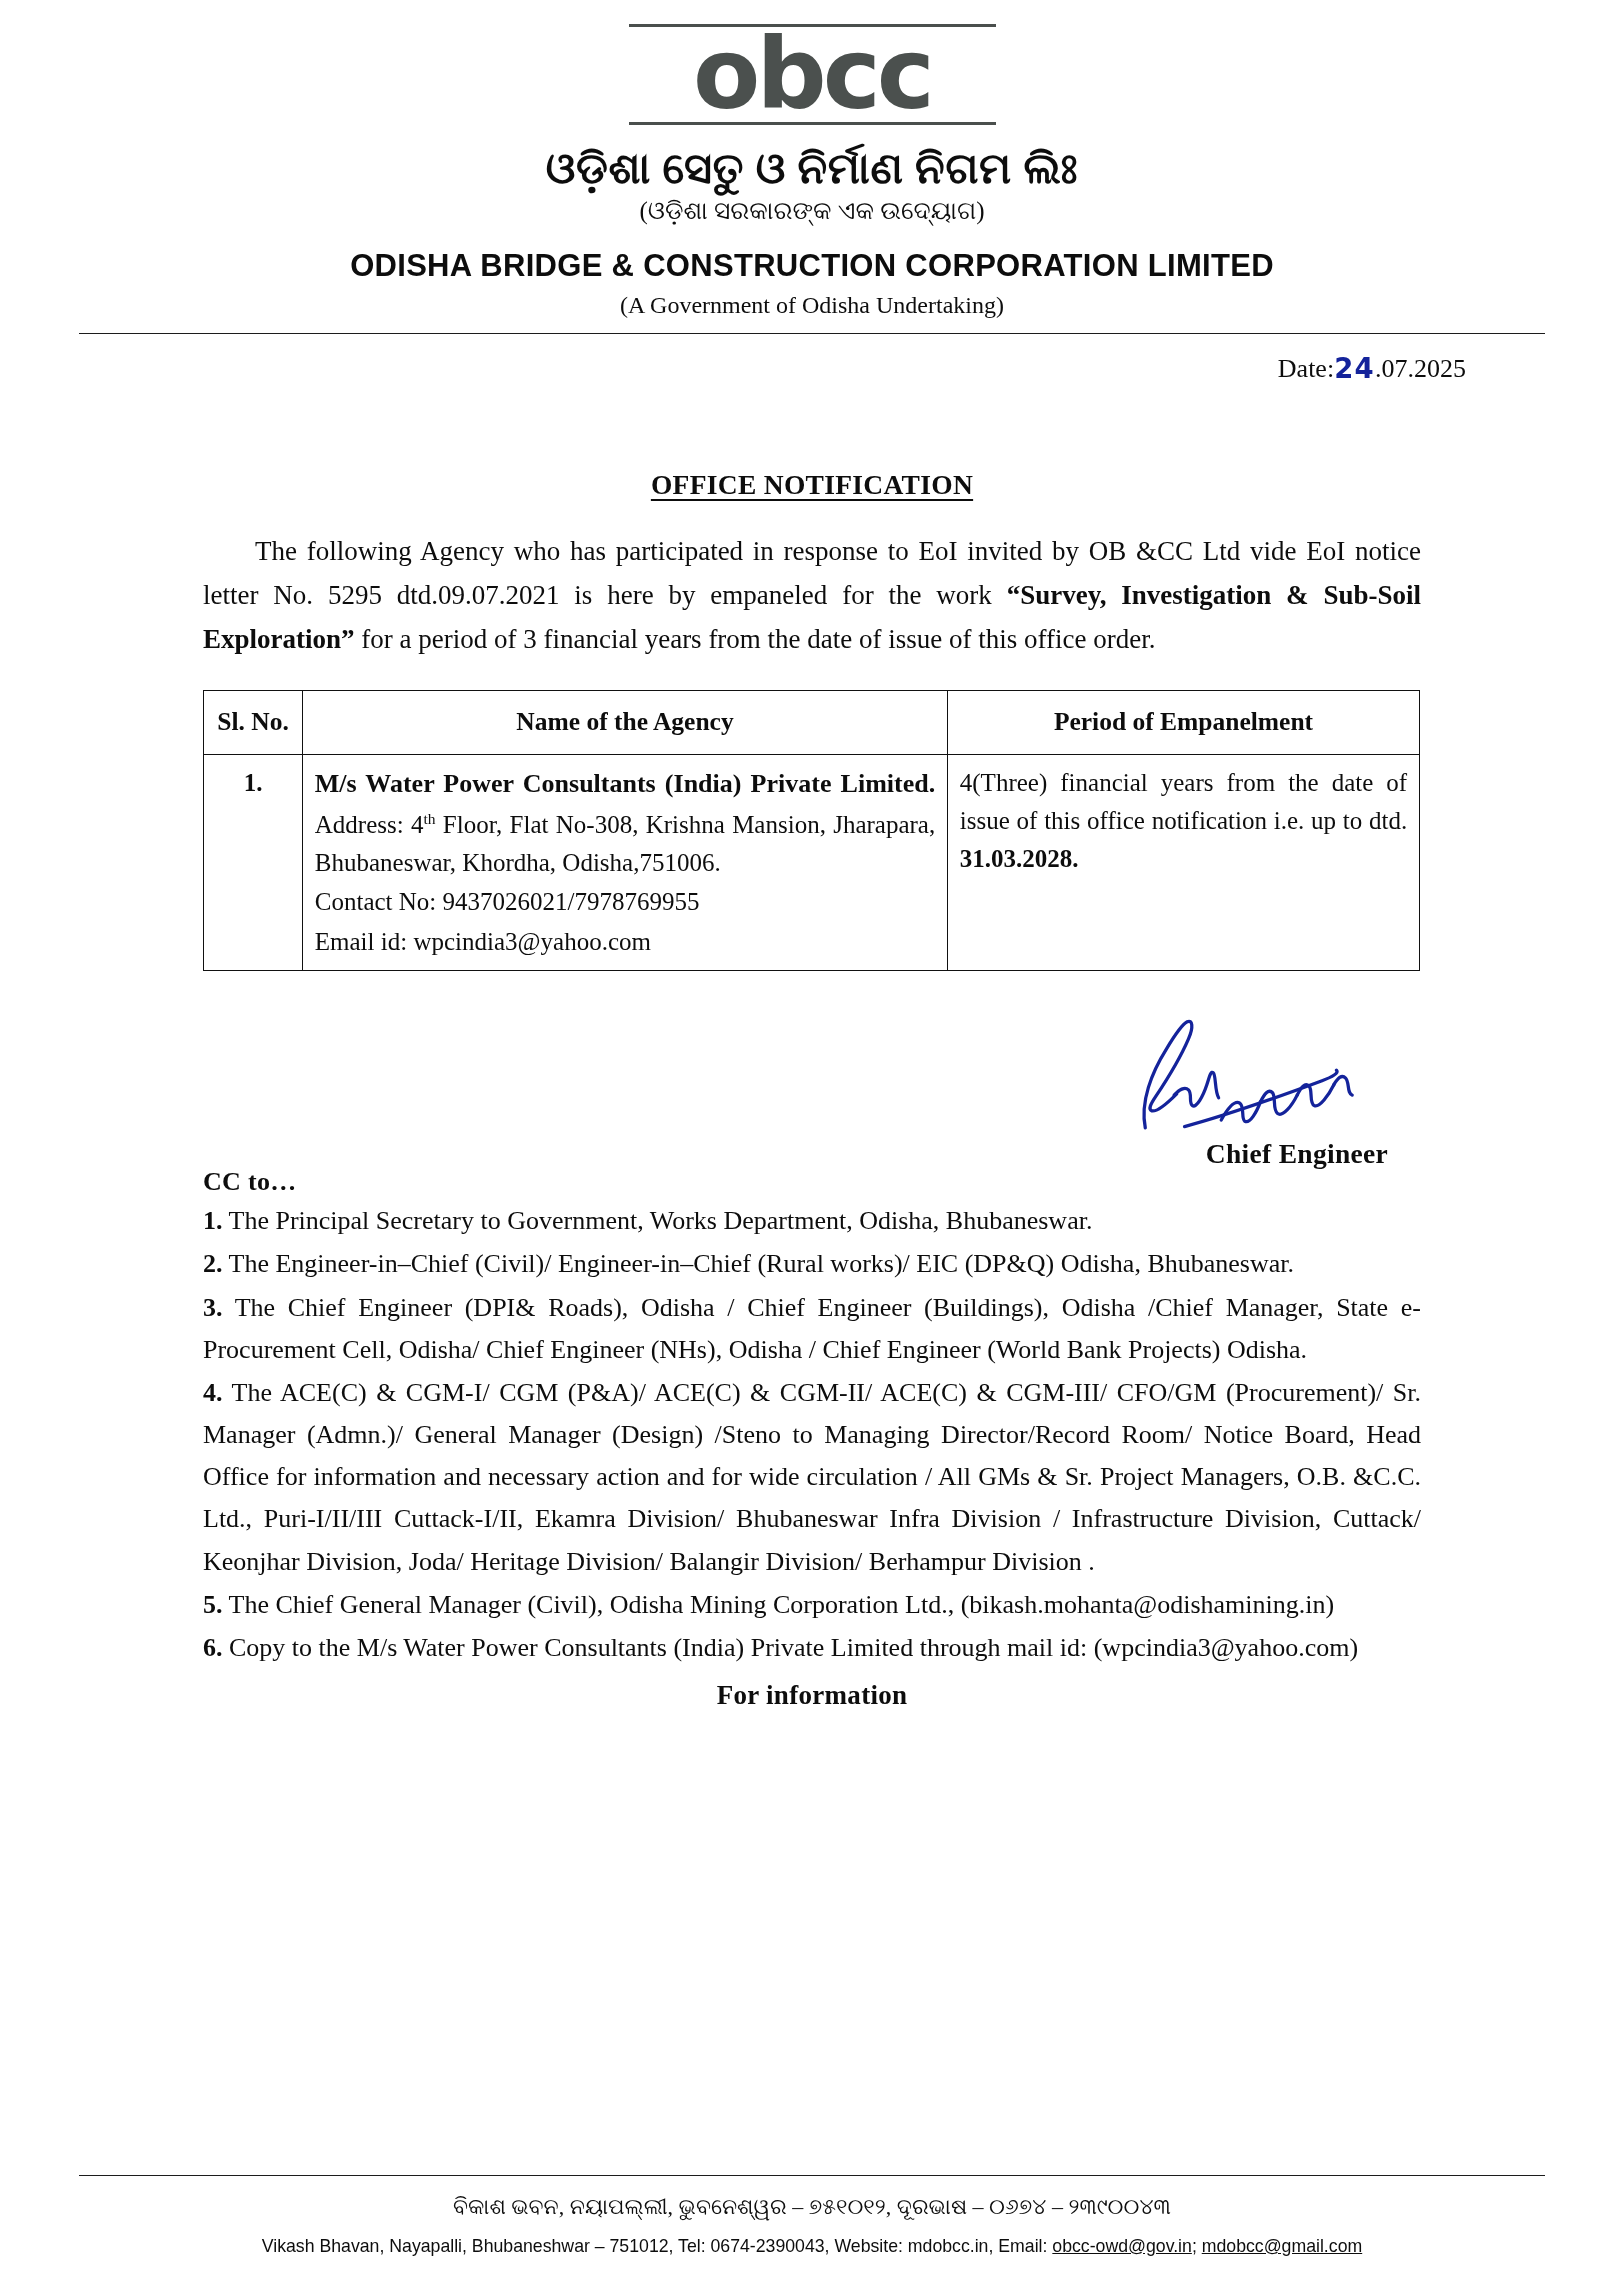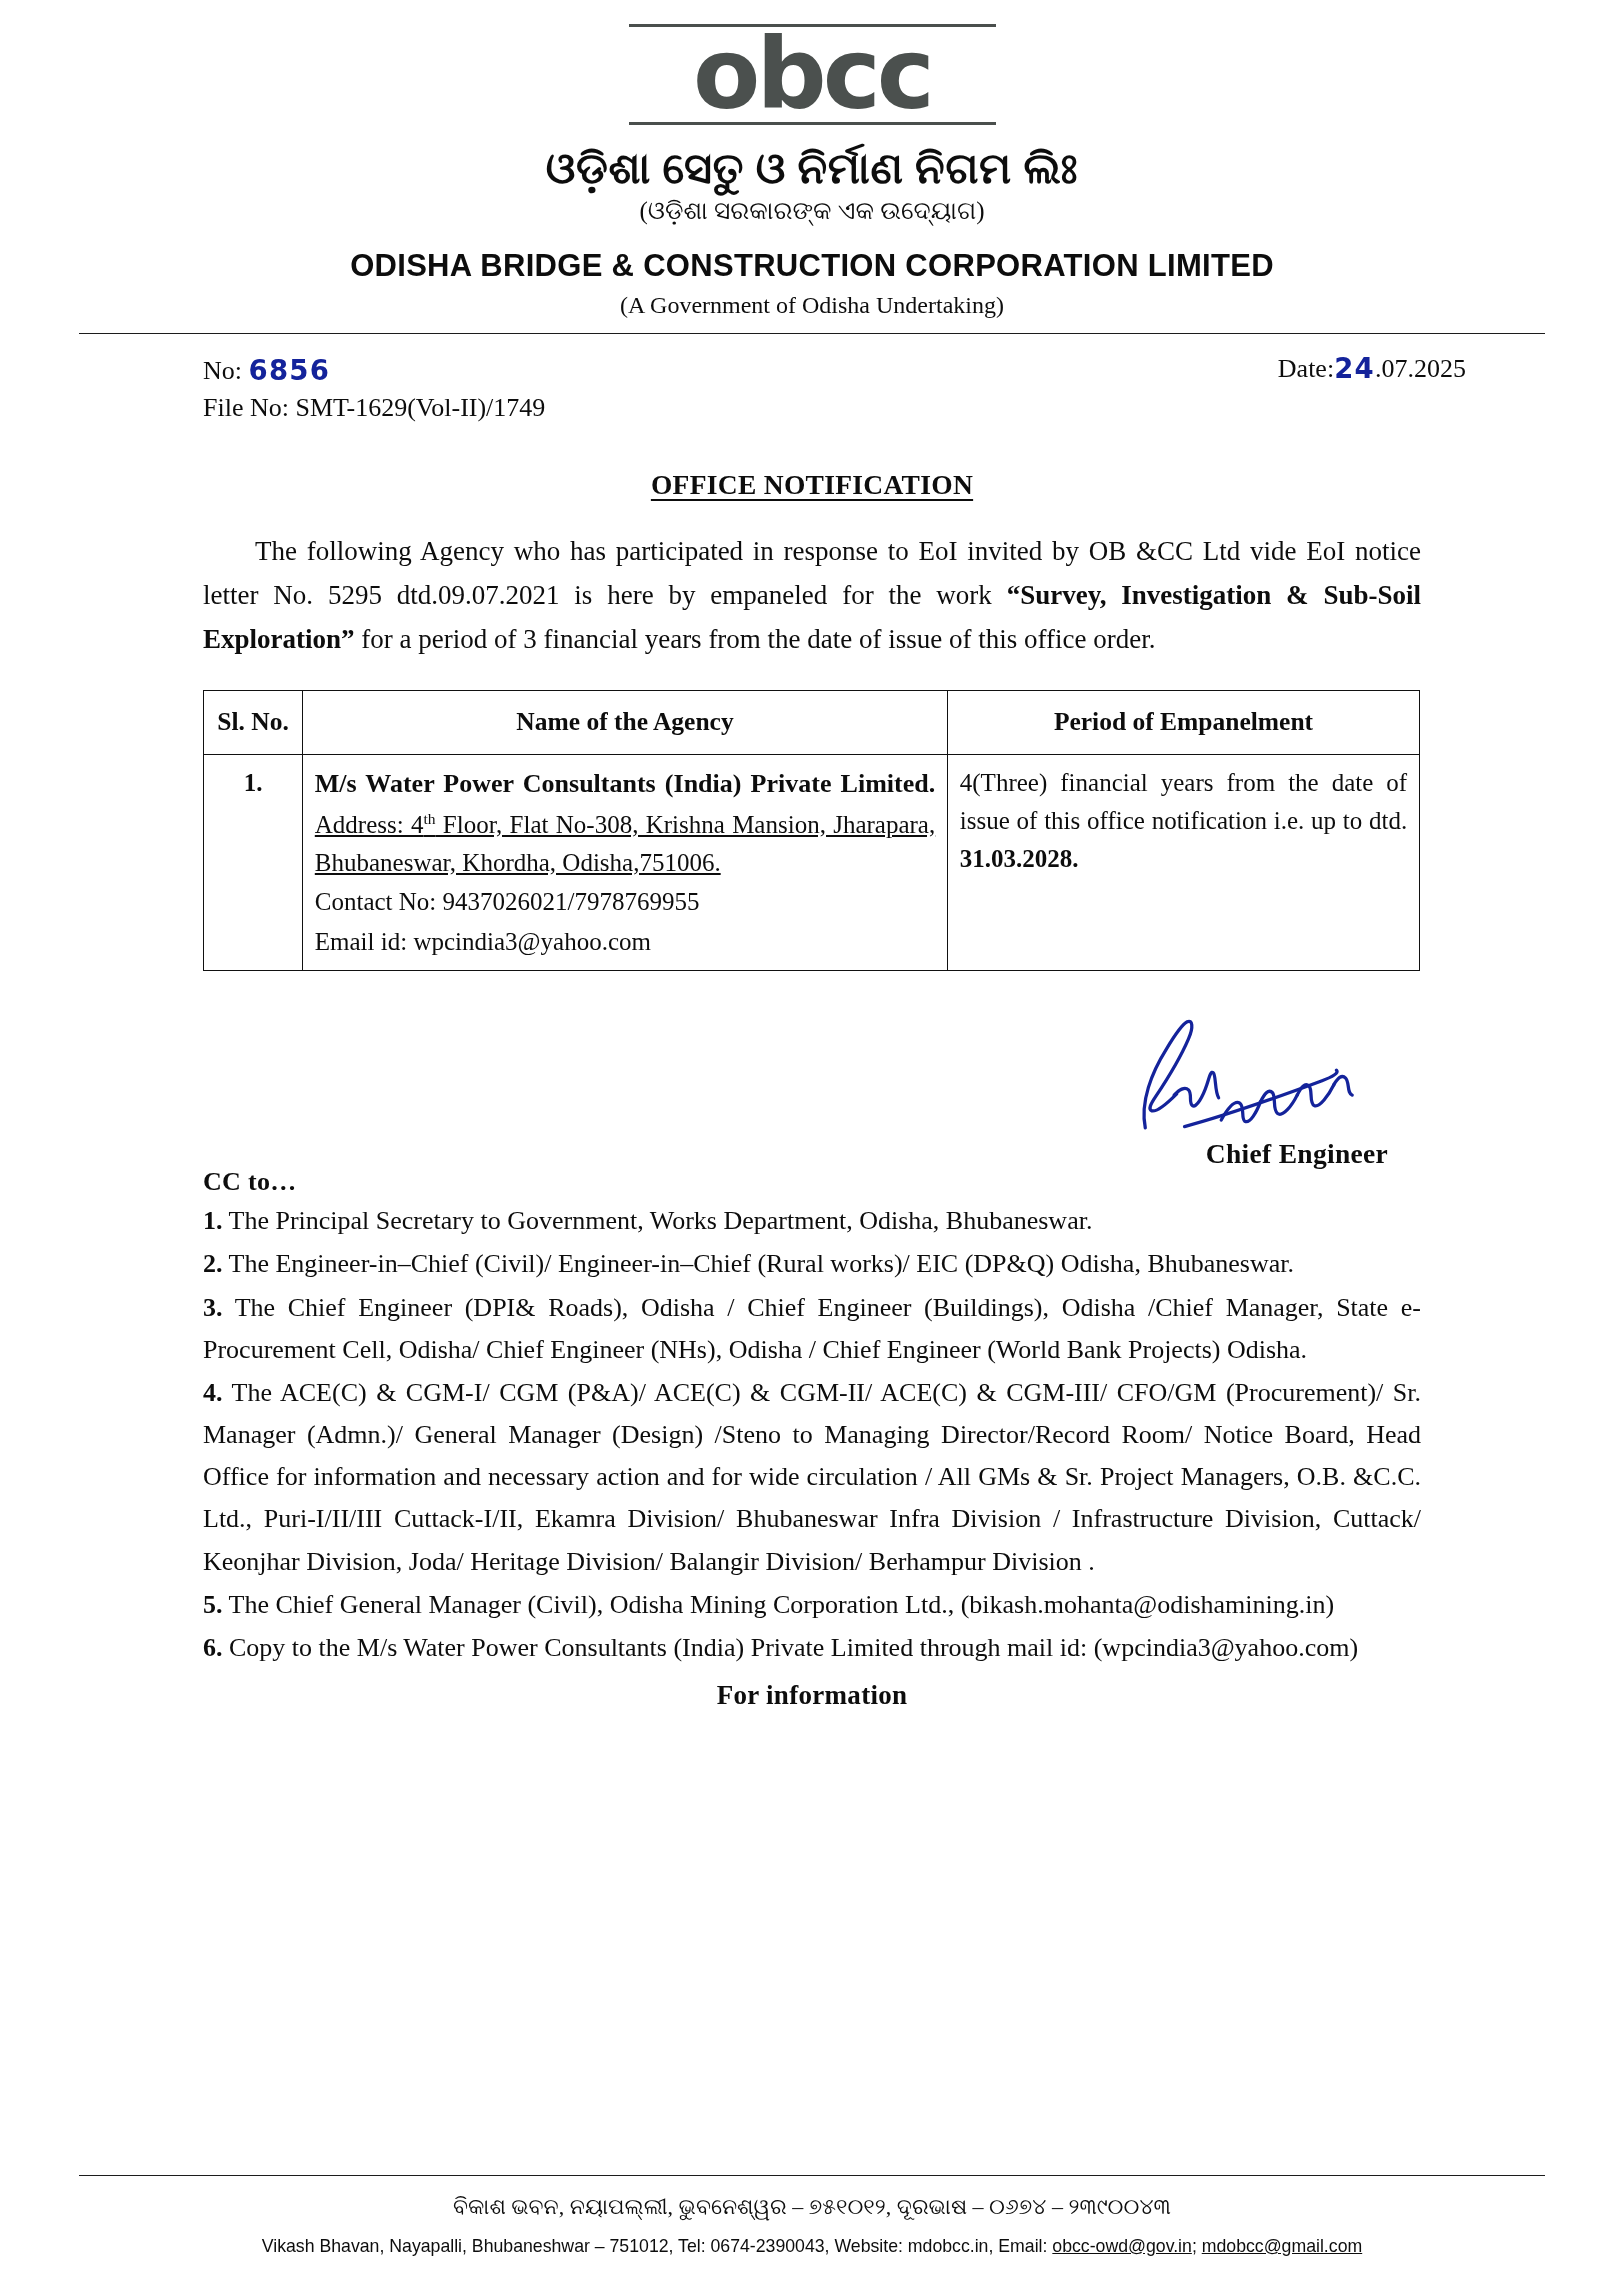--- a/index.html
+++ b/index.html
@@ -154,21 +154,20 @@
   .cell-sl { text-align: center; font-weight: bold; font-size: 26px; }
   .agency-name {
     font-weight: bold;
     text-align: justify;
     text-align-last: justify;
     font-size: 26px;
   }
   .agency-addr {
     text-align: justify;
     margin-top: 2.6px;
-    text-decoration: underline;
   }
   .agency-line { margin-top: 1.3px; }
   .period-cell { vertical-align: middle; text-align: justify; }
   .period-cell b { font-weight: bold; }
   sup { font-size: 0.62em; vertical-align: super; }
 
   
   .sign-area {
     margin-top: 39px;
     height: 151px;
@@ -253,30 +252,20 @@
       <div class="logo-rule bottom"></div>
     </div>
     <div class="odia-main">ଓଡ଼ିଶା ସେତୁ ଓ ନିର୍ମାଣ ନିଗମ ଲିଃ</div>
     <div class="odia-sub">(ଓଡ଼ିଶା ସରକାରଙ୍କ ଏକ ଉଦ୍ୟୋଗ)</div>
     <div class="org-name">ODISHA BRIDGE &amp; CONSTRUCTION CORPORATION LIMITED</div>
     <div class="org-sub">(A Government of Odisha Undertaking)</div>
     <hr class="head-rule">
   </div>
 
   <div class="ref-block">
-    <div class="ref-left">
-      <div>
-        <span>No:</span>
-        <span class="hand">6856</span>
-      </div>
-      <div>
-        <span>File No:</span>
-        <span>SMT-1629(Vol-II)/1749</span>
-      </div>
-    </div>
     <div class="ref-right">
       <span>Date:</span><span class="hand">24</span><span>.07.2025</span>
     </div>
   </div>
 
   <div class="doc-title">OFFICE NOTIFICATION</div>
 
   <p class="intro">
     <span>The following Agency who has participated in response to EoI invited by OB &amp;CC Ltd vide EoI notice letter No. 5295 dtd.09.07.2021 is here by empaneled for the work </span><b>“Survey, Investigation &amp; Sub-Soil Exploration”</b><span> for a period of 3 financial years from the date of issue of this office order.</span>
   </p>

